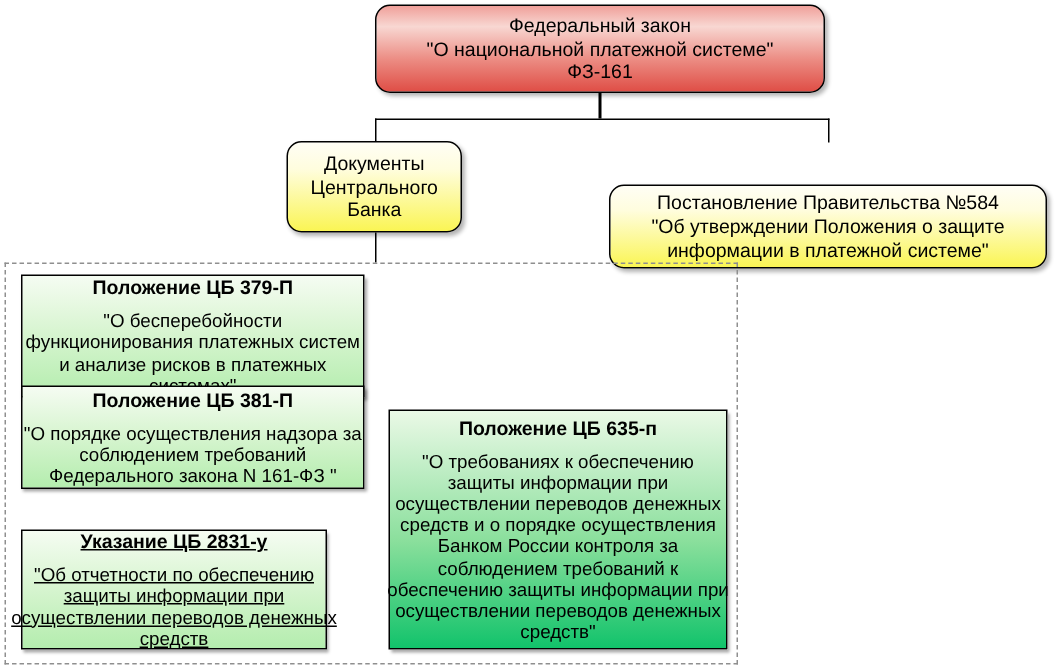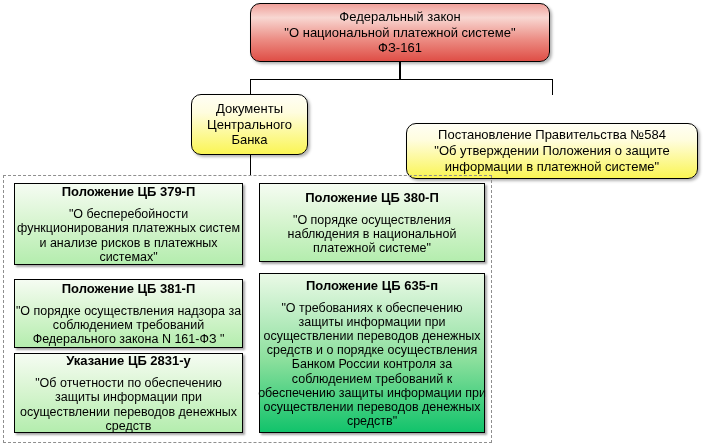--- a/index.html
+++ b/index.html
@@ -78,35 +78,29 @@
   <div class="group-dashed" style="left:3px;top:175px;width:489px;height:268px;"></div>
 
   <div class="node green-node green-light" style="left:14px;top:183px;width:229px;height:82px;">
     <div class="g-title">Положение ЦБ 379-П</div>
     <div class="g-body">"О бесперебойности
 функционирования платежных систем
 и анализе рисков в платежных
 системах"</div>
   </div>
 
-  <div class="node green-node green-light" style="left:259px;top:183px;width:226px;height:79px;">
-    <div class="g-title">Положение ЦБ 380-П</div>
-    <div class="g-body">"О порядке осуществления
-наблюдения в национальной
-платежной системе"</div>
-  </div>
 
-  <div class="node green-node green-light" style="left:14px;top:279px;width:229px;height:69px;">
+  <div class="node green-node green-light" style="left:14px;top:257px;width:229px;height:69px;">
     <div class="g-title">Положение ЦБ 381-П</div>
     <div class="g-body">"О порядке осуществления надзора за
 соблюдением требований
 Федерального закона N 161-ФЗ "</div>
   </div>
 
-  <div class="node green-node green-light" style="left:14px;top:353px;width:229px;height:80px;">
+  <div class="node green-node green-light" style="left:14px;top:353px;width:204px;height:80px;text-decoration:underline;">
     <div class="g-title">Указание ЦБ 2831-у</div>
     <div class="g-body">"Об отчетности по обеспечению
 защиты информации при
 осуществлении переводов денежных
 средств</div>
   </div>
 
   <div class="node green-node green-dark" style="left:259px;top:273px;width:226px;height:160px;">
     <div class="g-title">Положение ЦБ 635-п</div>
     <div class="g-body">"О требованиях к обеспечению

